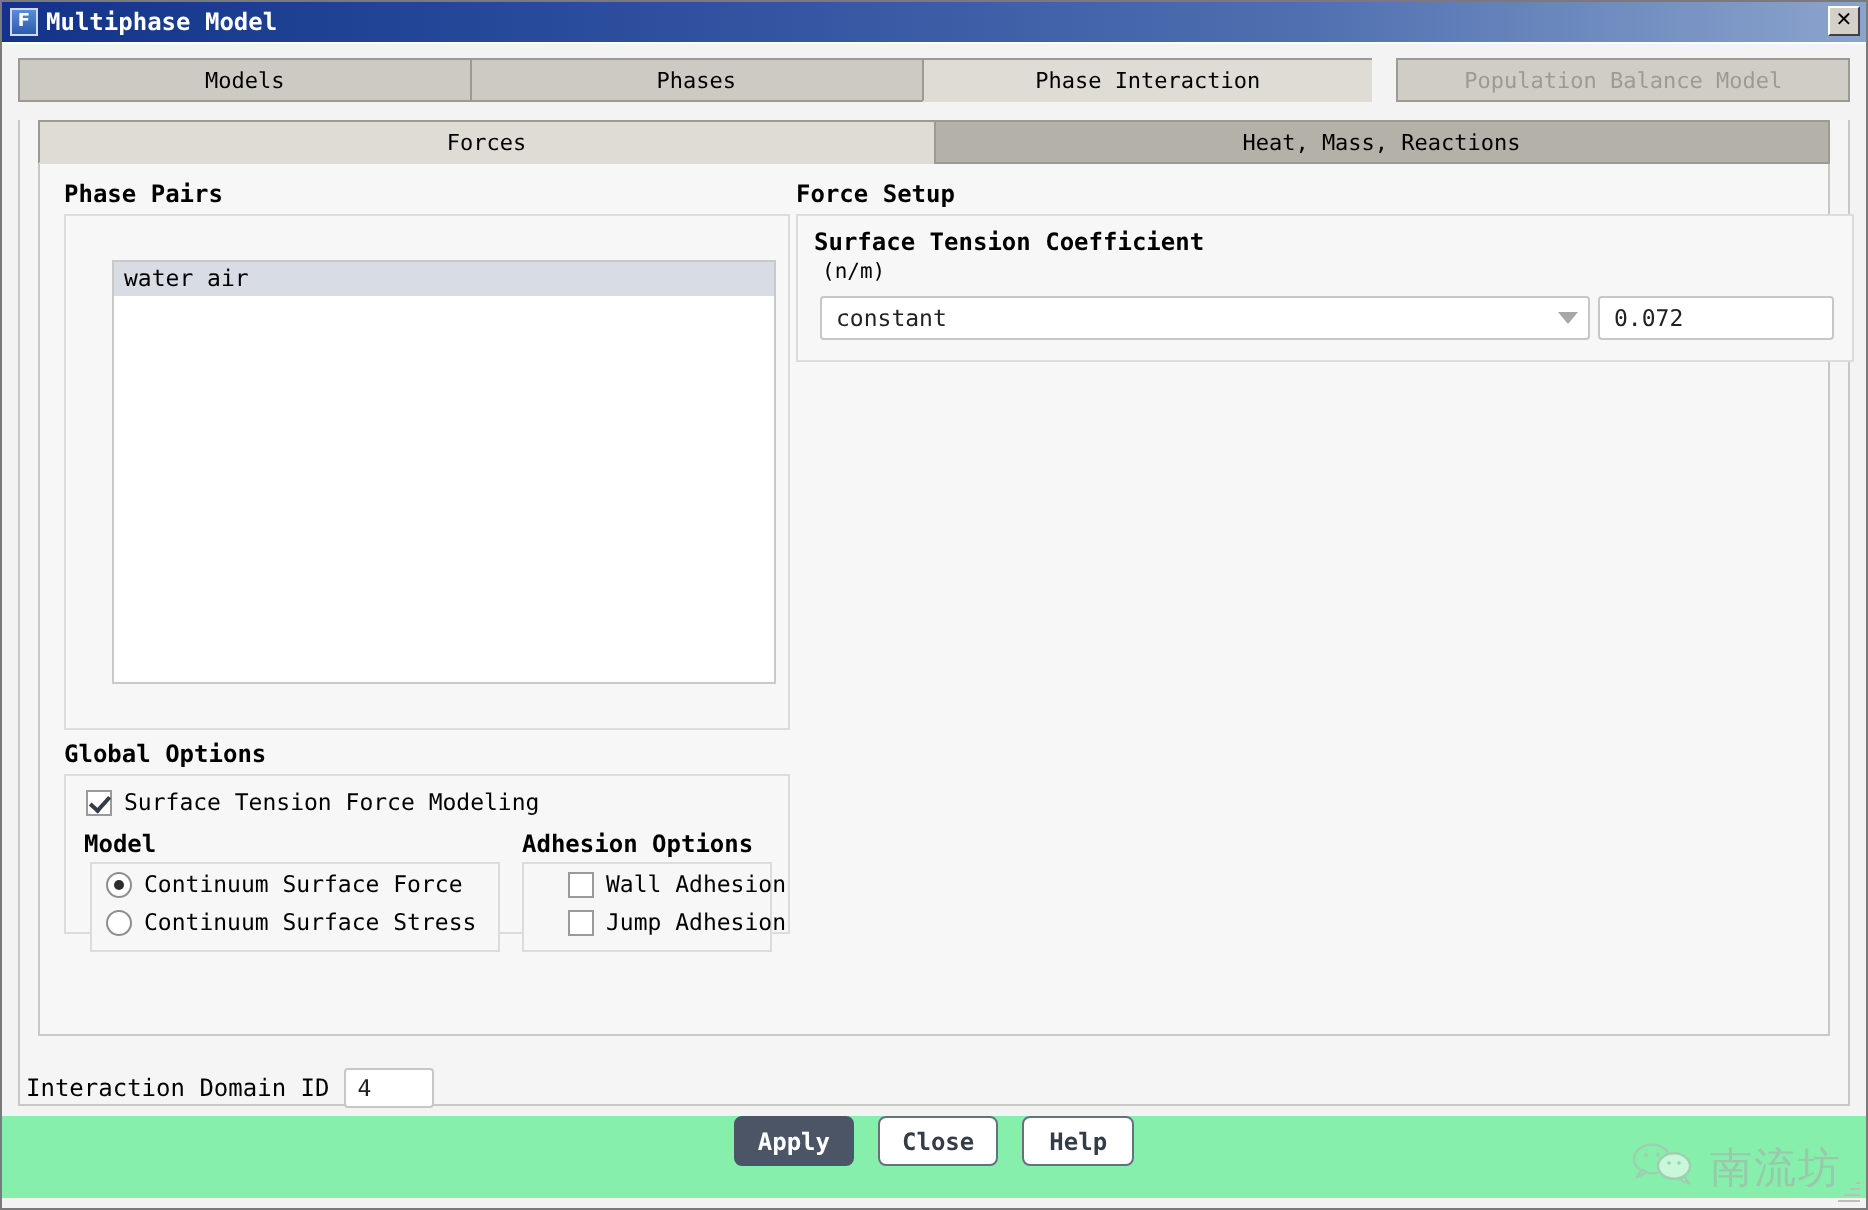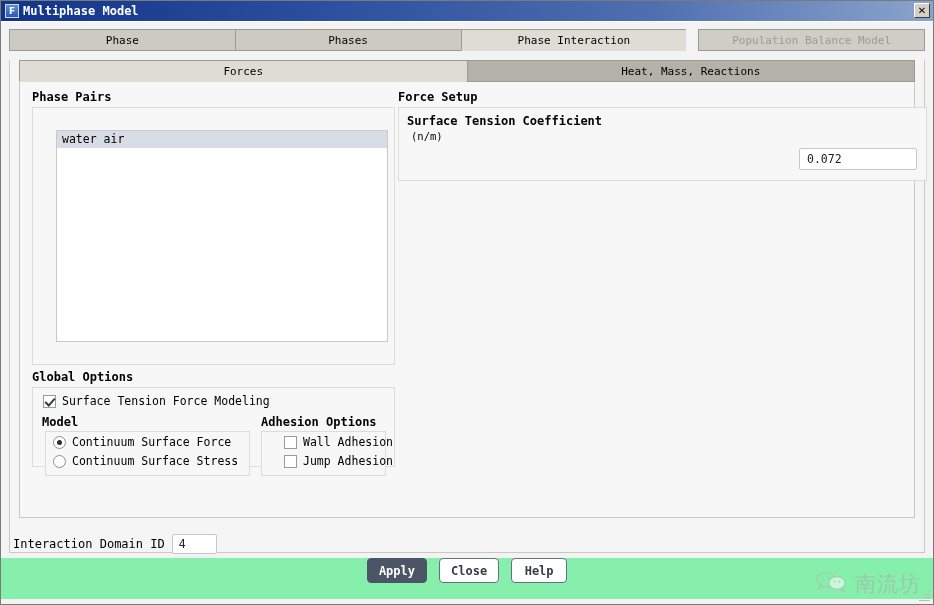--- a/index.html
+++ b/index.html
@@ -492,21 +492,21 @@
 
   <div class="titlebar">
     <div class="title-icon">F</div>
     <div class="title-text">Multiphase Model</div>
     <div class="title-close">✕</div>
   </div>
 
   <div class="content">
 
     <div class="tabstrip">
-      <div class="tab">Phase</div>
+      <div class="tab">Models</div>
       <div class="tab">Phases</div>
       <div class="tab active">Phase Interaction</div>
       <div class="tab disabled">Population Balance Model</div>
     </div>
 
     <div class="tabpanel">
 
       <div class="subtabstrip">
         <div class="subtab active">Forces</div>
         <div class="subtab">Heat, Mass, Reactions</div>
@@ -518,20 +518,26 @@
         <div class="group-box phasepairs-box">
           <div class="listbox">
             <div class="list-item selected">water air</div>
           </div>
         </div>
 
         <div class="group-label forcesetup-label">Force Setup</div>
         <div class="group-box forcesetup-box">
           <div class="field-title">Surface Tension Coefficient</div>
           <div class="field-units">(n/m)</div>
+          <div class="combo">
+            <span class="combo-text">constant</span>
+            <span class="combo-arrow">
+                <i></i>
+              </span>
+          </div>
           <div class="textfield">0.072</div>
         </div>
 
         <div class="group-label globalopts-label">Global Options</div>
         <div class="group-box globalopts-box">
 
           <div class="check-row">
             <span class="checkbox checked"></span>
             <span class="check-label">Surface Tension Force Modeling</span>
           </div>

